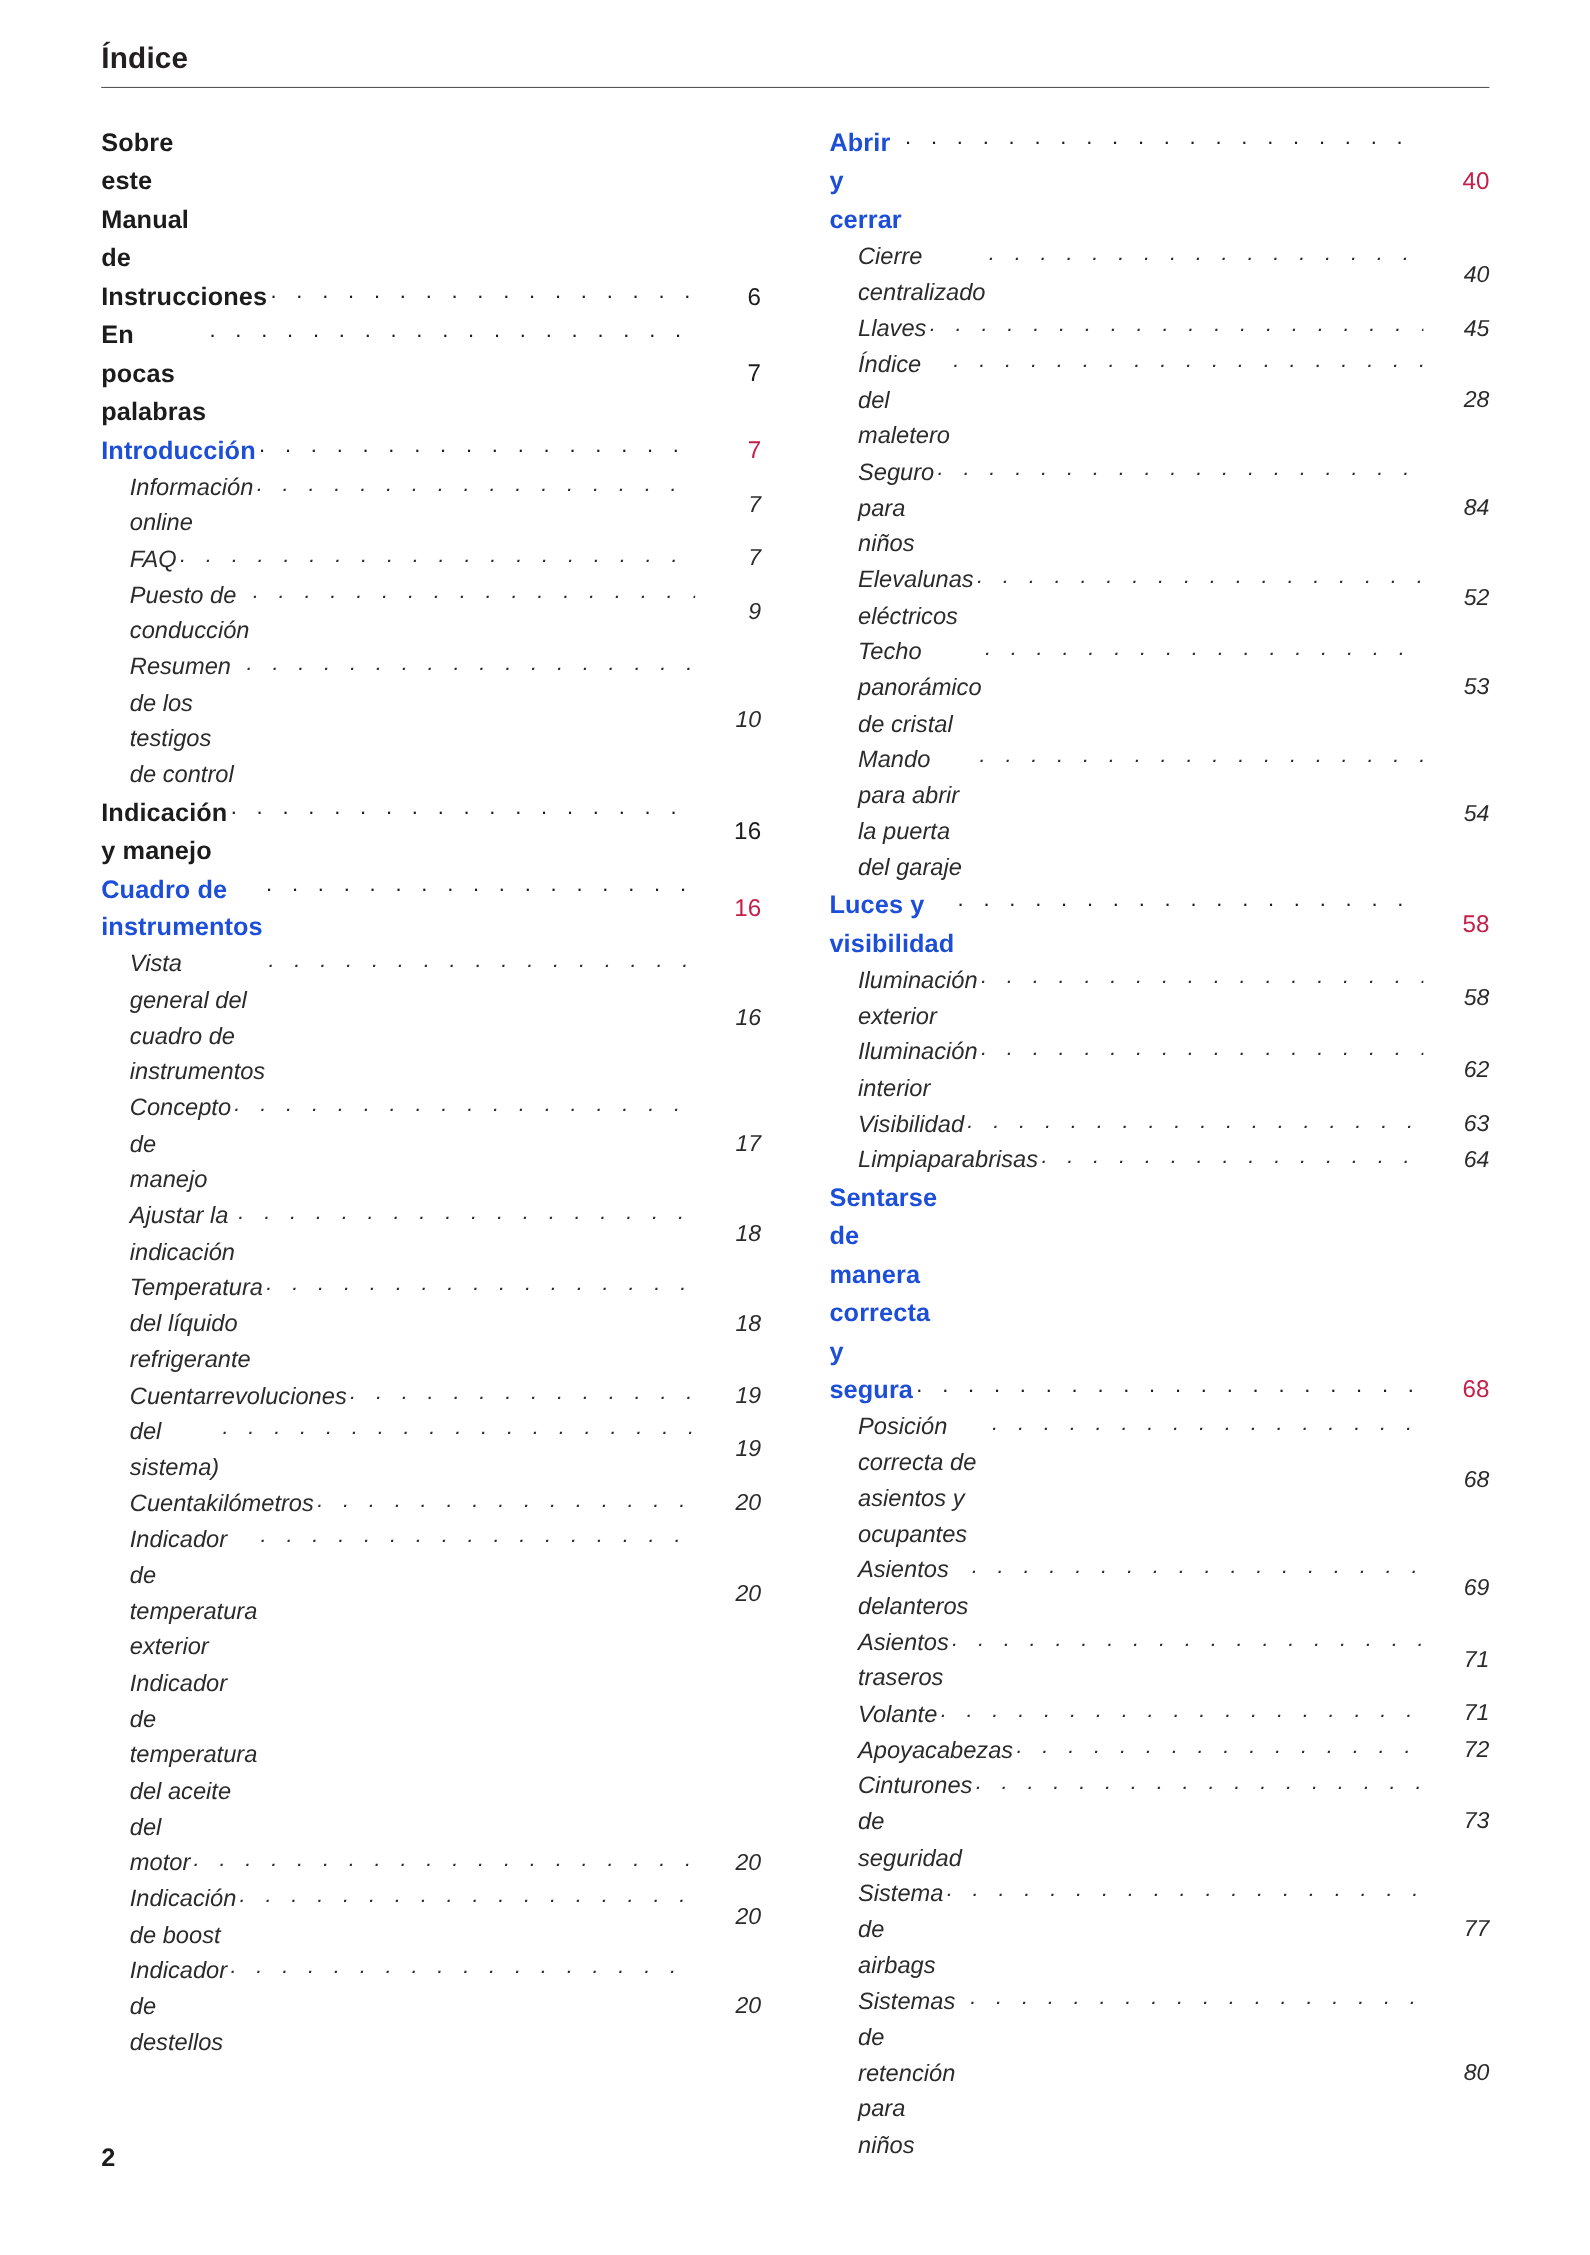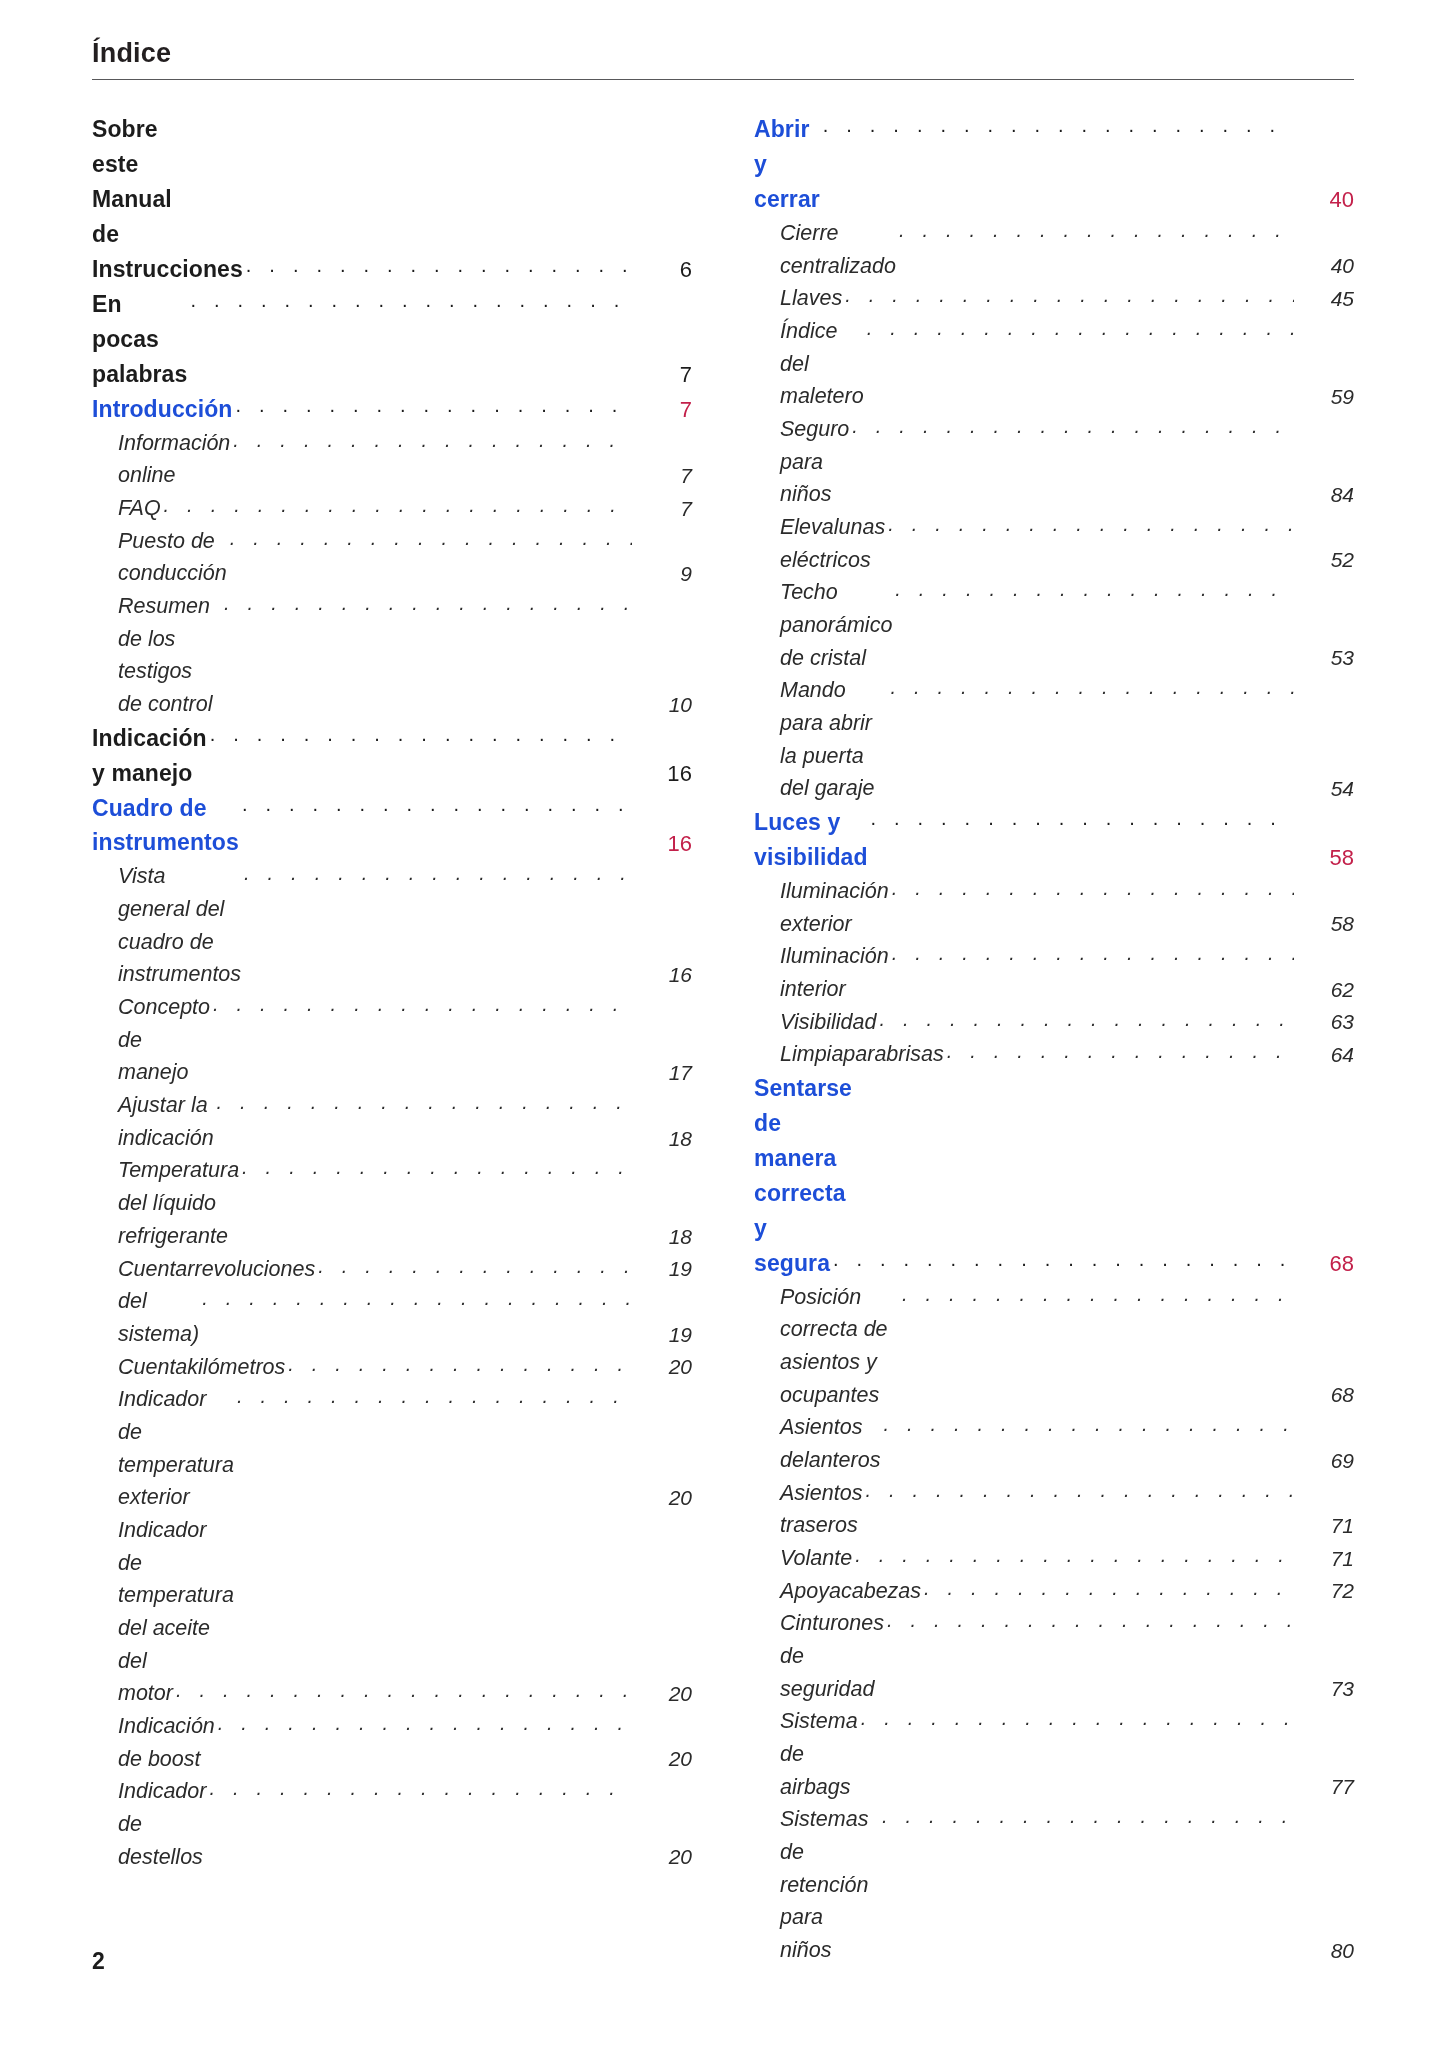--- a/index.html
+++ b/index.html
@@ -54,21 +54,21 @@
     gap: 0px;
   }
   .col {
     width: 600px;
   }
   .col.right { margin-left: 62px; }
 
   
   .entry {
     display: flex;
-    align-items: flex-end;
+    align-items: center;
     width: 100%;
     line-height: 1.52;
   }
 
   .entry .txt {
     white-space: pre-wrap;
   }
 
   .entry .leader {
     flex: 1 1 auto;
@@ -279,21 +279,21 @@
           <span class="pg">40</span>
         </div>
         <div class="entry lvl3">
           <span class="txt">Llaves</span>
           <span class="leader">. . . . . . . . . . . . . . . . . . . . . . . . . . . . . . . . . . . . . . . . . . . . . . . . . . . . . . . . .</span>
           <span class="pg">45</span>
         </div>
         <div class="entry lvl3">
           <span class="txt">Índice del maletero</span>
           <span class="leader">. . . . . . . . . . . . . . . . . . . . . . . . . . . . . . . . . . . . . . . . . . . . . . . . . . . . . . . . .</span>
-          <span class="pg">59</span>
+          <span class="pg">28</span>
         </div>
         <div class="entry lvl3">
           <span class="txt">Seguro para niños</span>
           <span class="leader">. . . . . . . . . . . . . . . . . . . . . . . . . . . . . . . . . . . . . . . . . . . . . . . . . . . . . . . . .</span>
           <span class="pg">84</span>
         </div>
         <div class="entry lvl3">
           <span class="txt">Elevalunas eléctricos</span>
           <span class="leader">. . . . . . . . . . . . . . . . . . . . . . . . . . . . . . . . . . . . . . . . . . . . . . . . . . . . . . . . .</span>
           <span class="pg">52</span>

